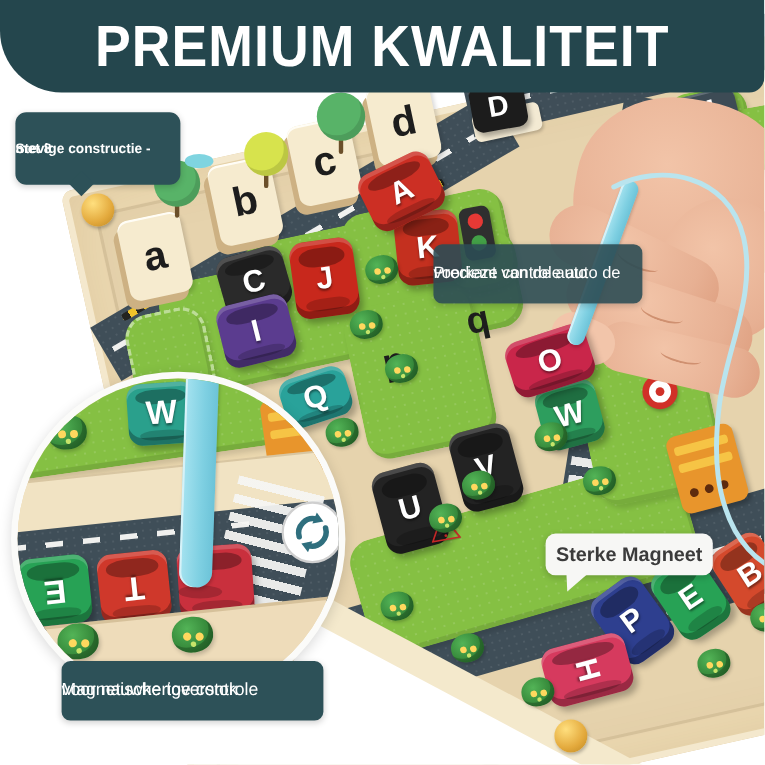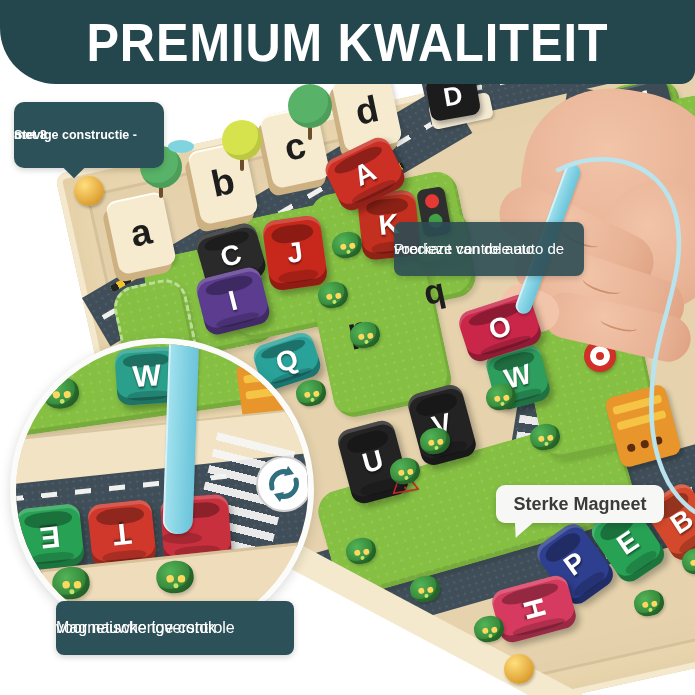--- a/index.html
+++ b/index.html
@@ -290,21 +290,21 @@
     <span>Stevige constructie -</span>
     <span>met 8</span>
     <div class="tail" style="left: 52px; bottom: -7px; background-color: rgb(45, 81, 88);"></div>
   </div>
 
   <div class="bubble" style="left: 394px; top: 222px; width: 190px; height: 54px; font-size: 15px; font-weight: 400; line-height: 1.3; border-radius: 8px; background-color: rgba(44, 76, 84, 0.9);">
     <span>Precieze controle auto de</span>
     <span>voorkant van de auto</span>
   </div>
 
-  <div class="label-white" style="left:496px;top:485px;width:168px;height:38px;">
+  <div class="label-white" style="left:496px;top:485px;width:152px;height:38px;">
     <div style="left:16px;bottom:-16px;width:0;height:0;border-left:6px solid transparent;border-right:14px solid transparent;border-top:20px solid #f7f7f5;transform:rotate(14deg);"></div>
     <span>Sterke Magneet</span>
   </div>
 
   <div class="bubble" style="left: 56px; top: 601px; width: 238px; height: 54px; font-size: 16px; font-weight: 400; line-height: 1.5; border-radius: 8px; background-color: rgb(45, 81, 88);">
     <span>Magnetische toverstok</span>
     <span>voor nauwkerige controle</span>
   </div>
 
   <div class="banner" style="background-color: rgb(36, 70, 77);"></div>

